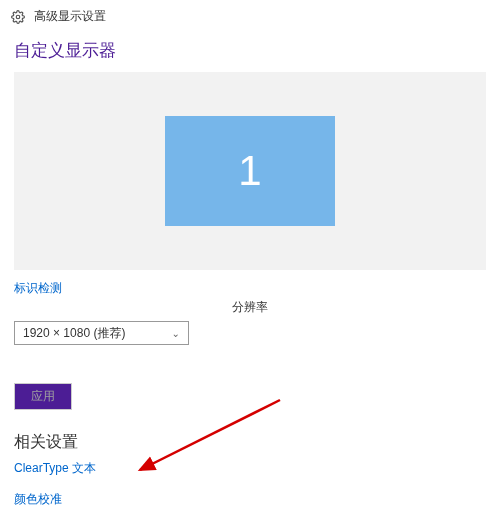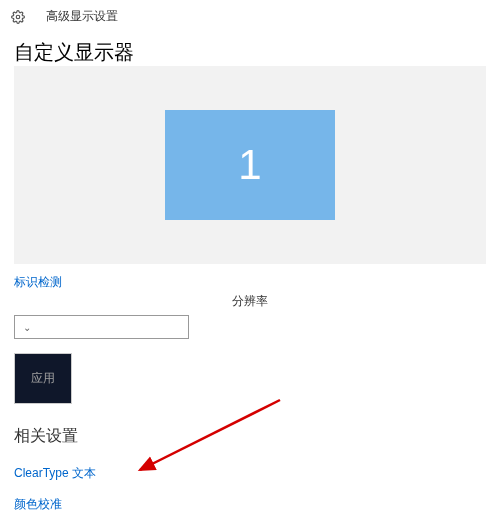--- a/index.html
+++ b/index.html
@@ -12,41 +12,41 @@
       background: #ffffff;
       width: 500px;
       height: 517px;
       overflow: hidden;
       position: relative;
     }
     .header {
       display: flex;
       align-items: center;
       padding: 8px 10px;
-      gap: 20px;
+      gap: 8px;
     }
     .gear-icon {
       width: 16px;
       height: 16px;
       display: flex;
       align-items: center;
       justify-content: center;
       color: #505050;
     }
     .header-title {
       font-size: 12px;
       color: #333;
     }
     .content {
       padding: 6px 14px 0 14px;
     }
     .section-heading {
-      font-size: 20px;
-      color: #000000;
-      margin-bottom: 0;
+      font-size: 17px;
+      color: #4c1d95;
+      margin-bottom: 10px;
       font-weight: normal;
     }
     .monitor-area {
       background: #f2f2f2;
       height: 198px;
       display: flex;
       align-items: center;
       justify-content: center;
       margin-bottom: 10px;
     }
@@ -97,32 +97,33 @@
       color: #666;
       font-size: 10px;
     }
     .button-row {
       display: flex;
       gap: 8px;
       margin-bottom: 22px;
     }
     .btn {
       border: 1px solid #cccccc;
-      background: #0f172a;
+      background: #4c1d95;
       color: #a0a0a0;
       font-size: 12px;
-      padding: 16px 0;
+      padding: 4px 0;
       width: 58px;
       text-align: center;
       cursor: default;
+      margin-top: 24px;
     }
     .related-heading {
       font-size: 16px;
       color: #333;
-      margin-bottom: 18px;
+      margin-bottom: 7px;
       font-weight: normal;
     }
     .related-link {
       color: #0066cc;
       font-size: 12px;
       margin-bottom: 14px;
       cursor: pointer;
       display: block;
     }
     .arrow-annotation {
@@ -155,20 +156,21 @@
   </div>
 
   <div class="link-row">
     <span class="link">标识</span>
     <span class="link">检测</span>
   </div>
 
   <div class="field-label">分辨率</div>
   <div class="select-wrap">
     <div class="select-box">
+      <span>1920 × 1080 (推荐)</span>
       <span class="chevron">⌄</span>
     </div>
   </div>
 
   <div class="button-row">
     <div class="btn">应用</div>
   </div>
 
   <h2 class="related-heading">相关设置</h2>
 

